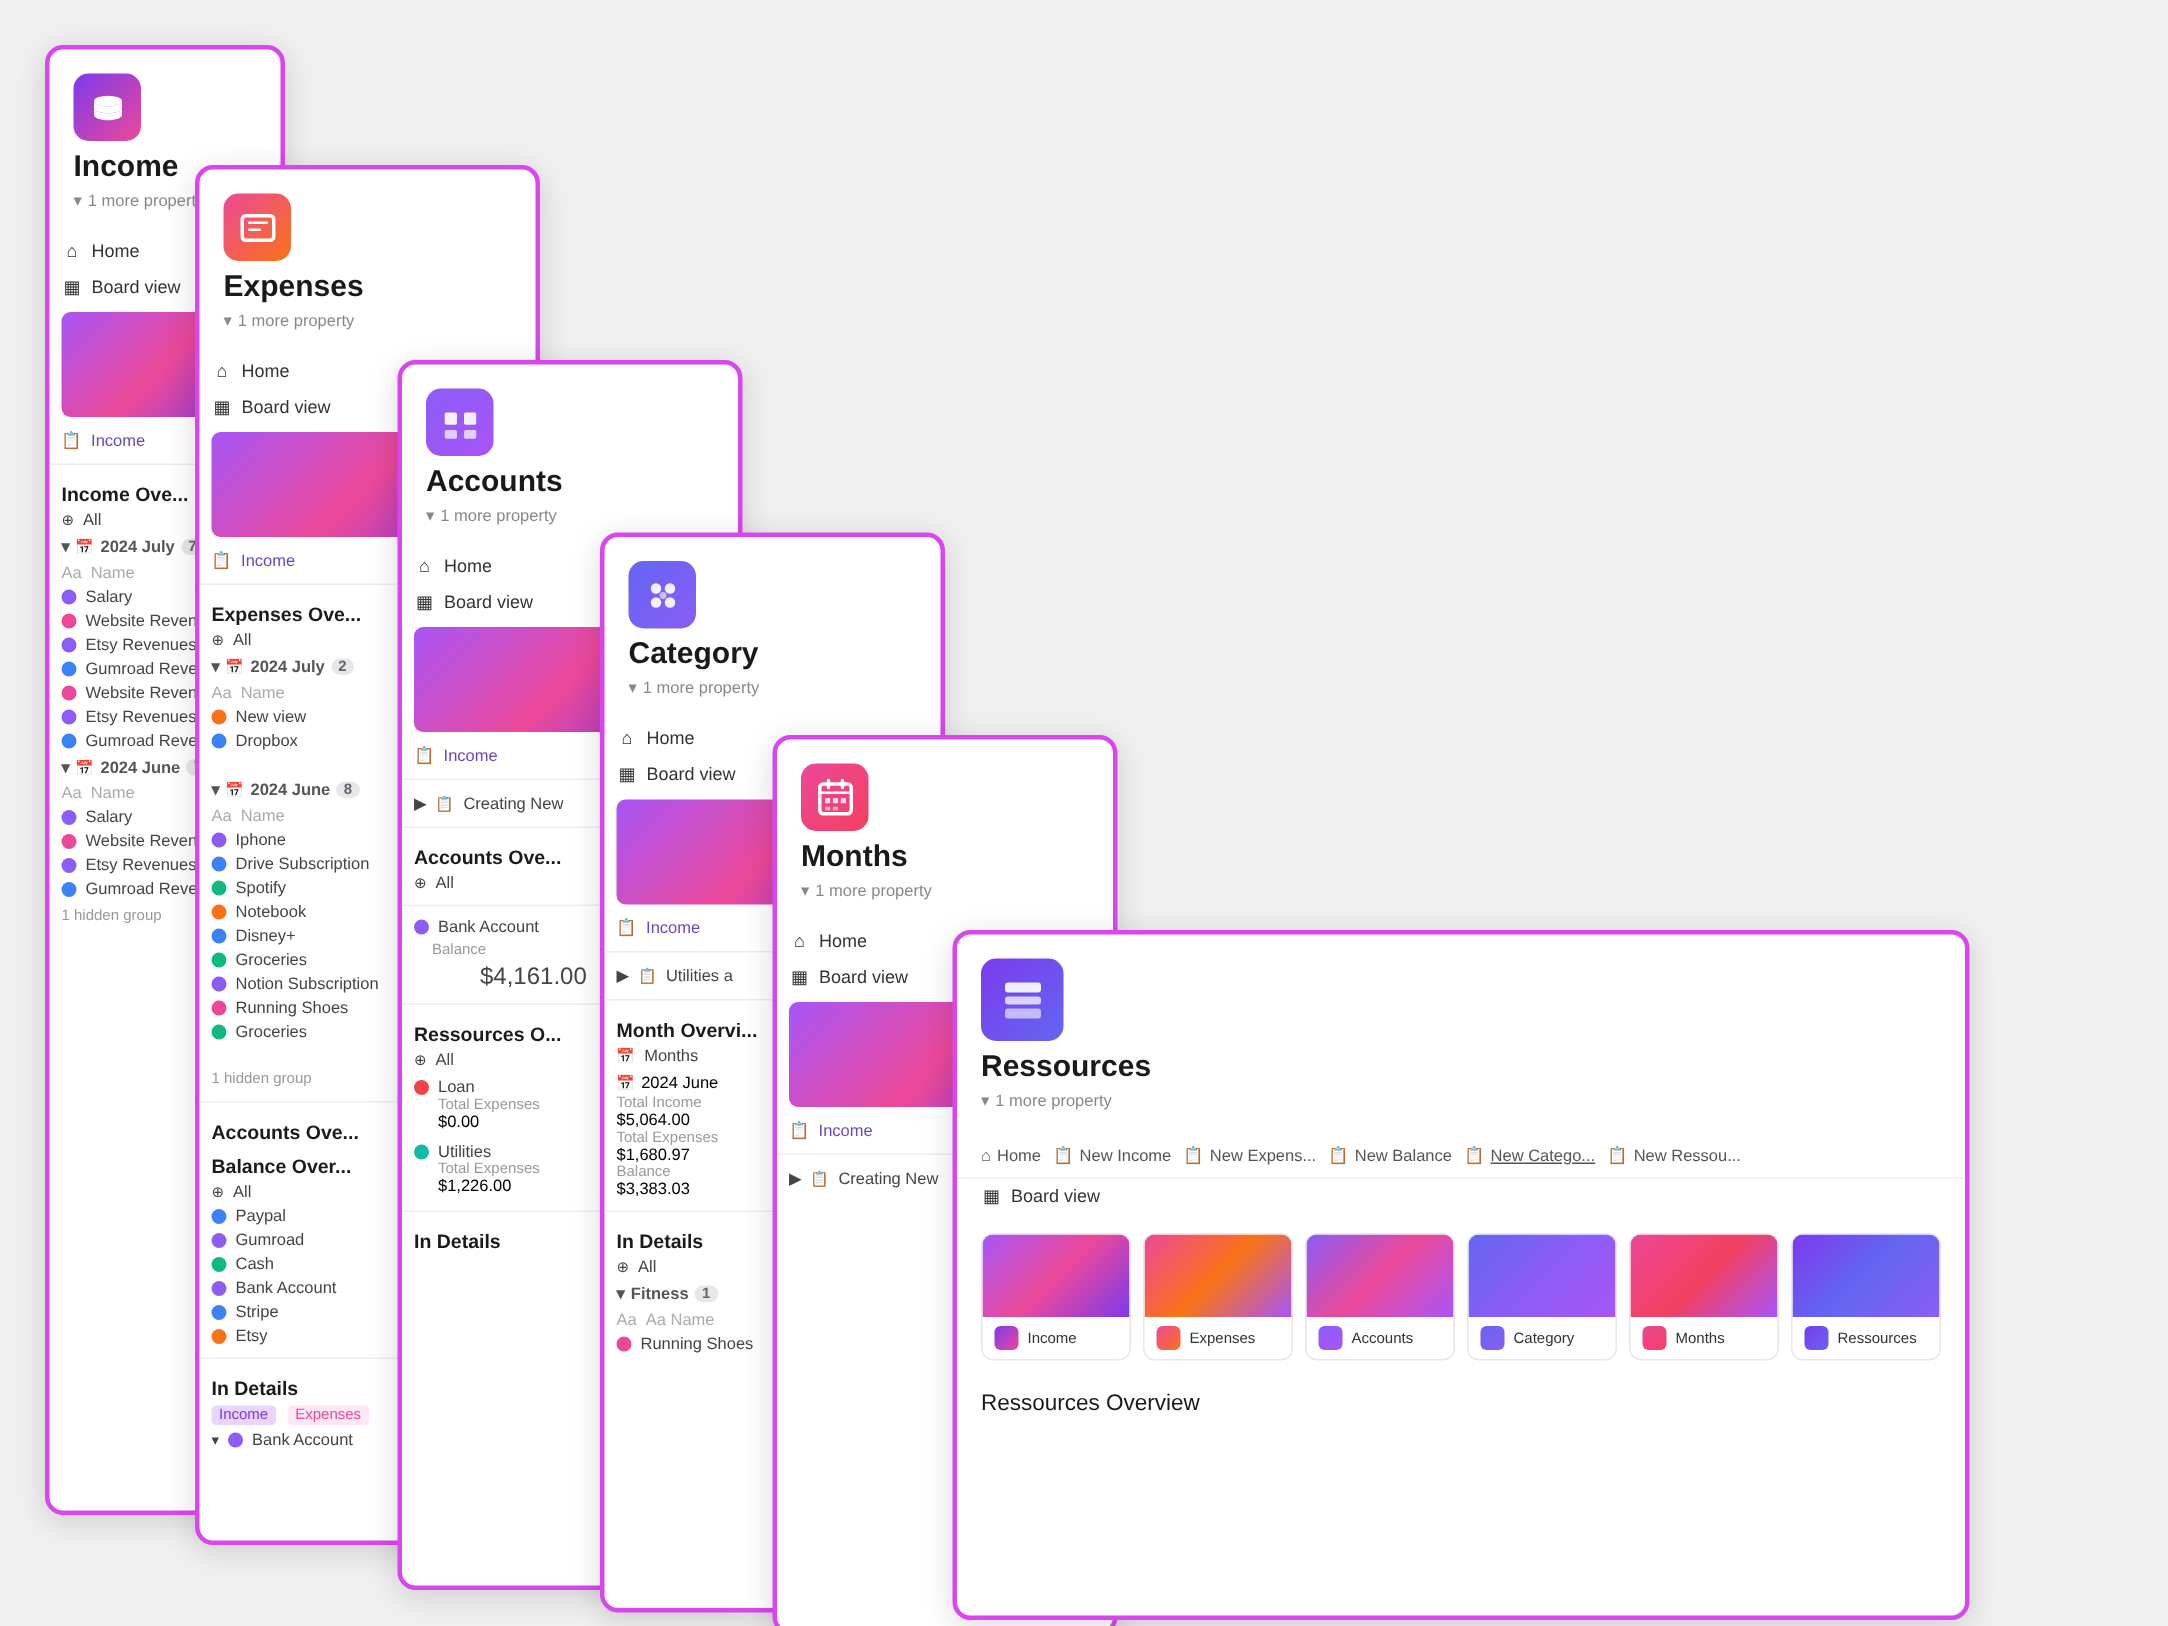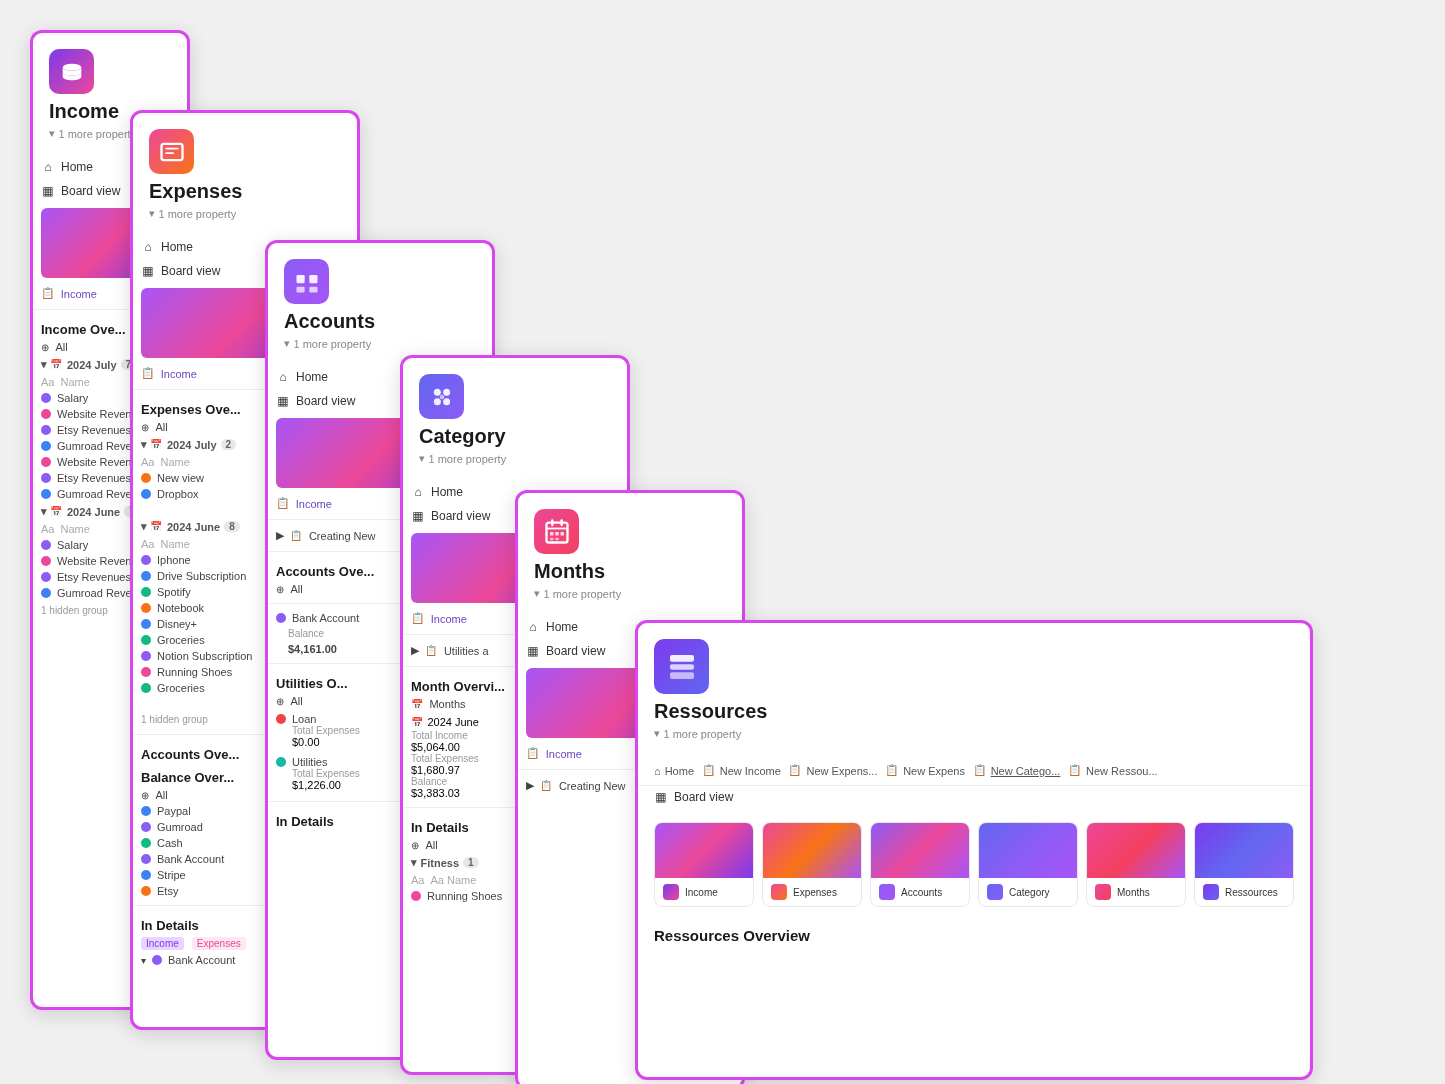--- a/index.html
+++ b/index.html
@@ -237,21 +237,21 @@
       background: linear-gradient(135deg, #7c3aed, #ec4899);
       flex-shrink: 0;
     }
 
     .overview-section {
       padding: 8px 16px;
     }
 
     .overview-title {
       font-size: 15px;
-      font-weight: 700;
+      font-weight: 400;
       color: #1a1a1a;
       margin-bottom: 6px;
     }
 
     .page-icon {
       width: 45px;
       height: 45px;
       border-radius: 10px;
       display: flex;
       align-items: center;
@@ -574,26 +574,26 @@
     <span>All</span>
   </div>
   <div class="divider"></div>
   <div class="list-row">
     <span class="dot dot-purple"></span>
     <span>Bank Account</span>
   </div>
   <div class="list-row" style="padding-left:20px; font-size:10px; color:#999;">
     <span>Balance</span>
   </div>
-  <div class="list-row" style="padding-left:20px; font-size:11px; font-weight:700;">
+  <div class="list-row" style="padding-left:20px; font-size:16px; font-weight:400;margin-left:32px;">
     <span>$4,161.00</span>
   </div>
   <div class="divider"></div>
   <div class="overview-header">
-    <span>Utilities O...</span>
+    <span>Ressources O...</span>
   </div>
   <div class="list-row">
     <span style="font-size:10px;">⊕</span>
     <span>All</span>
   </div>
   <div style="padding: 4px 8px;">
     <div class="list-row" style="padding:0;">
       <span class="dot dot-red"></span>
       <span>Loan</span>
     </div>
@@ -761,21 +761,21 @@
     <div class="res-nav-item">
       <span style="font-size:11px; color:#aaa;">📋</span>
       <span style="font-size:11px;">New Income</span>
     </div>
     <div class="res-nav-item">
       <span style="font-size:11px; color:#aaa;">📋</span>
       <span style="font-size:11px;">New Expens...</span>
     </div>
     <div class="res-nav-item">
       <span style="font-size:11px; color:#aaa;">📋</span>
-      <span style="font-size:11px;">New Expens</span>
+      <span style="font-size:11px;">New Balance</span>
     </div>
     <div class="res-nav-item">
       <span style="font-size:11px; color:#aaa;">📋</span>
       <span style="font-size:11px;text-decoration:underline;">New Catego...</span>
     </div>
     <div class="res-nav-item">
       <span style="font-size:11px; color:#aaa;">📋</span>
       <span style="font-size:11px;">New Ressou...</span>
     </div>
   </div>

